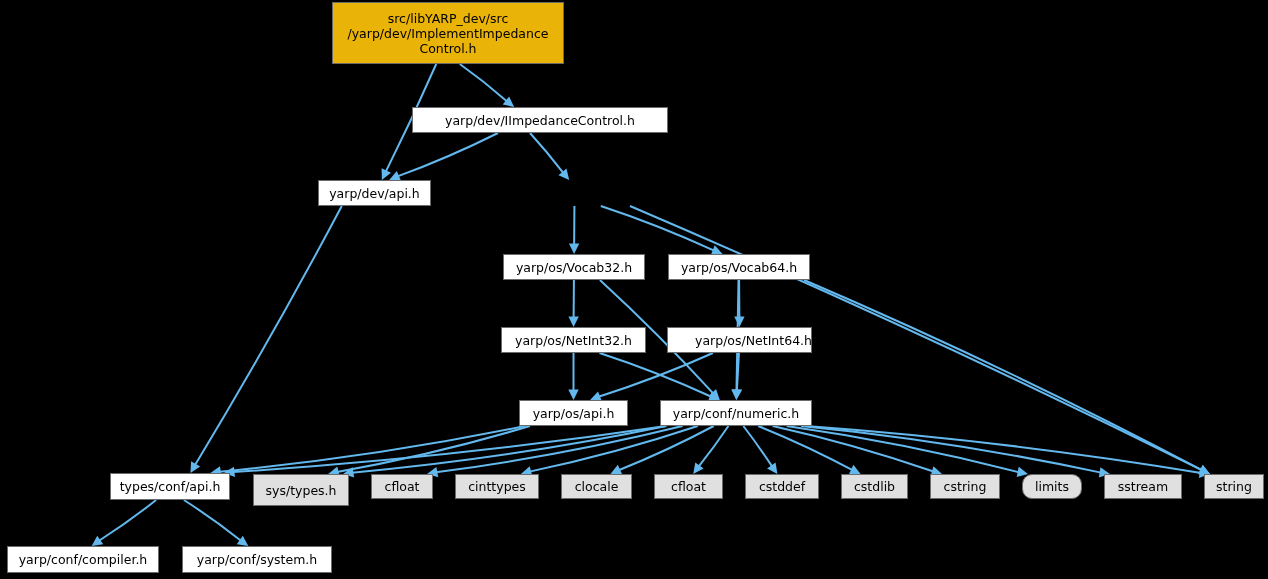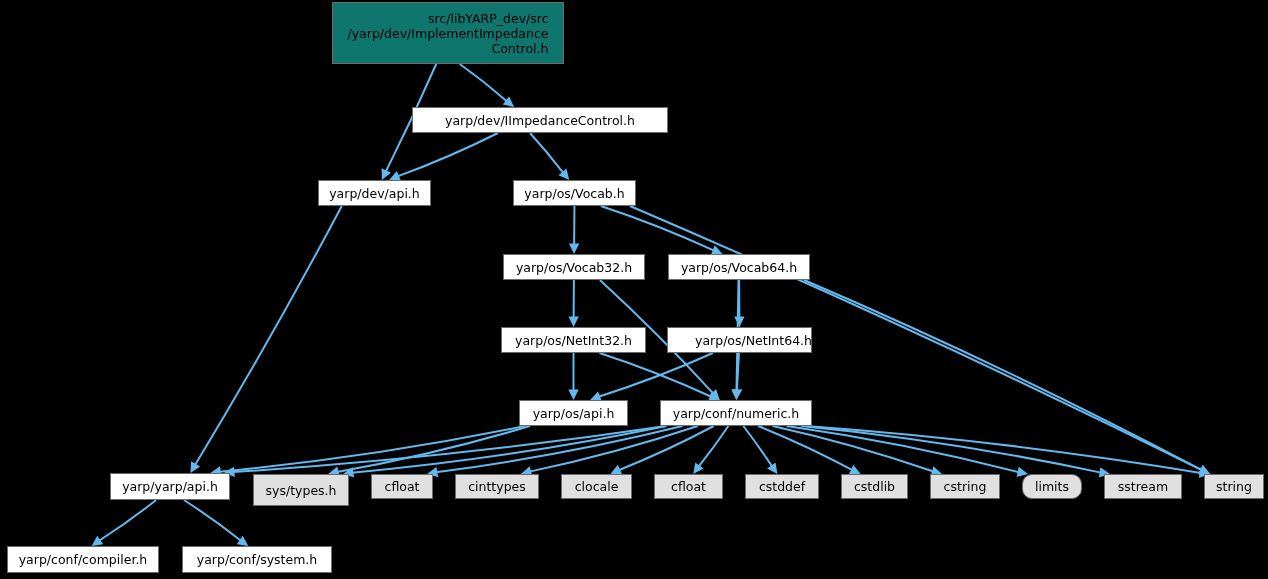--- a/index.html
+++ b/index.html
@@ -5,21 +5,21 @@
 <style>
   html,body{margin:0;padding:0;background:#000;}
   #stage{position:relative;width:1268px;height:579px;background:#000;overflow:hidden;
          font-family:"DejaVu Sans","Liberation Sans",sans-serif;}
   #edges{position:absolute;left:0;top:0;width:1268px;height:579px;}
   .node{position:absolute;box-sizing:border-box;display:flex;align-items:center;
         justify-content:center;text-align:center;border:1px solid #6b6b6b;
         background:#ffffff;color:#000;font-size:12.5px;line-height:15px;
         white-space:pre;letter-spacing:0;}
   .node.sys{background:#e0e0e0;}
-  .node.root{background:#0f766e;border:1px solid #6b6b6b;text-align:right;}
+  .node.root{background:#eab308;border:1px solid #6b6b6b;}
 </style>
 </head>
 <body>
 
 <div id="stage">
   <svg id="edges" viewBox="0 0 1268 579" xmlns="http://www.w3.org/2000/svg">
       <path d="M 436.24 64 Q 412.35289079013916 118.58089912835074 385.6707687586415 171.85127457248745" fill="none" stroke="#63b8ee" stroke-width="2"></path>
       <polygon points="381.85,180 381.59941108251894,168.2855983851314 391.01571602097783,172.70070895067263" fill="#63b8ee"></polygon>
       <path d="M 459.76 64 Q 484.3821897156251 81.49837039562445 507.08987783521354 101.41836269377062" fill="none" stroke="#63b8ee" stroke-width="2"></path>
       <polygon points="514.15,107 502.68824480859445,104.56727150460898 509.1381368069039,96.40890811418913" fill="#63b8ee"></polygon>
@@ -84,28 +84,27 @@
       <path d="M 156.08 500 Q 128.61355689846525 521.8704252008116 99.02283262192239 540.7677803571229" fill="none" stroke="#63b8ee" stroke-width="2"></path>
       <polygon points="91.7,546 97.22024448746933,535.6647737906437 103.26636496368292,544.1267137093096" fill="#63b8ee"></polygon>
       <path d="M 183.92 500 Q 213.51072427654285 518.8973551563112 240.97716737807764 540.7677803571229" fill="none" stroke="#63b8ee" stroke-width="2"></path>
       <polygon points="248.3,546 236.7336350363171,544.1267137093096 242.77975551253067,535.6647737906437" fill="#63b8ee"></polygon>
     </svg>
 <div class="node root" style="left: 332px; top: 2px; width: 232px; height: 62px;">src/libYARP_dev/src
 /yarp/dev/ImplementImpedance
 Control.h</div>
     <div class="node" style="left: 412px; top: 107px; width: 256px; height: 26px;">yarp/dev/IImpedanceControl.h</div>
     <div class="node" style="left: 318px; top: 180px; width: 113px; height: 26px;">yarp/dev/api.h</div>
-    <div class="node" style="left: 513px; top: 180px; width: 123px; height: 26px;">yarp/os/Vocab.h</div>
     <div class="node" style="left: 503px; top: 254px; width: 142px; height: 26px;">yarp/os/Vocab32.h</div>
     <div class="node" style="left: 668px; top: 254px; width: 142px; height: 26px;">yarp/os/Vocab64.h</div>
     <div class="node" style="left: 501px; top: 327px; width: 145px; height: 26px;">yarp/os/NetInt32.h</div>
     <div class="node" style="left: 667px; top: 327px; width: 145px; height: 26px; padding-left: 28px;">yarp/os/NetInt64.h</div>
     <div class="node" style="left: 519px; top: 400px; width: 109px; height: 26px;">yarp/os/api.h</div>
     <div class="node" style="left: 660px; top: 400px; width: 152px; height: 26px;">yarp/conf/numeric.h</div>
-    <div class="node" style="left: 110px; top: 473px; width: 120px; height: 27px;">yarp/yarp/api.h</div>
+    <div class="node" style="left: 110px; top: 473px; width: 120px; height: 27px;">types/conf/api.h</div>
     <div class="node sys" style="left: 253px; top: 474px; width: 96px; height: 32px;">sys/types.h</div>
     <div class="node sys" style="left: 371px; top: 474px; width: 62px; height: 25px;">cfloat</div>
     <div class="node sys" style="left: 455px; top: 474px; width: 84px; height: 25px;">cinttypes</div>
     <div class="node sys" style="left: 561px; top: 474px; width: 71px; height: 25px;">clocale</div>
     <div class="node sys" style="left: 654px; top: 474px; width: 69px; height: 25px;">cfloat</div>
     <div class="node sys" style="left: 745px; top: 474px; width: 74px; height: 25px;">cstddef</div>
     <div class="node sys" style="left: 841px; top: 474px; width: 67px; height: 25px;">cstdlib</div>
     <div class="node sys" style="left: 930px; top: 474px; width: 70px; height: 25px;">cstring</div>
     <div class="node sys" style="left: 1022px; top: 474px; width: 60px; height: 25px; border-radius: 10px;">limits</div>
     <div class="node sys" style="left: 1104px; top: 474px; width: 78px; height: 25px;">sstream</div>

